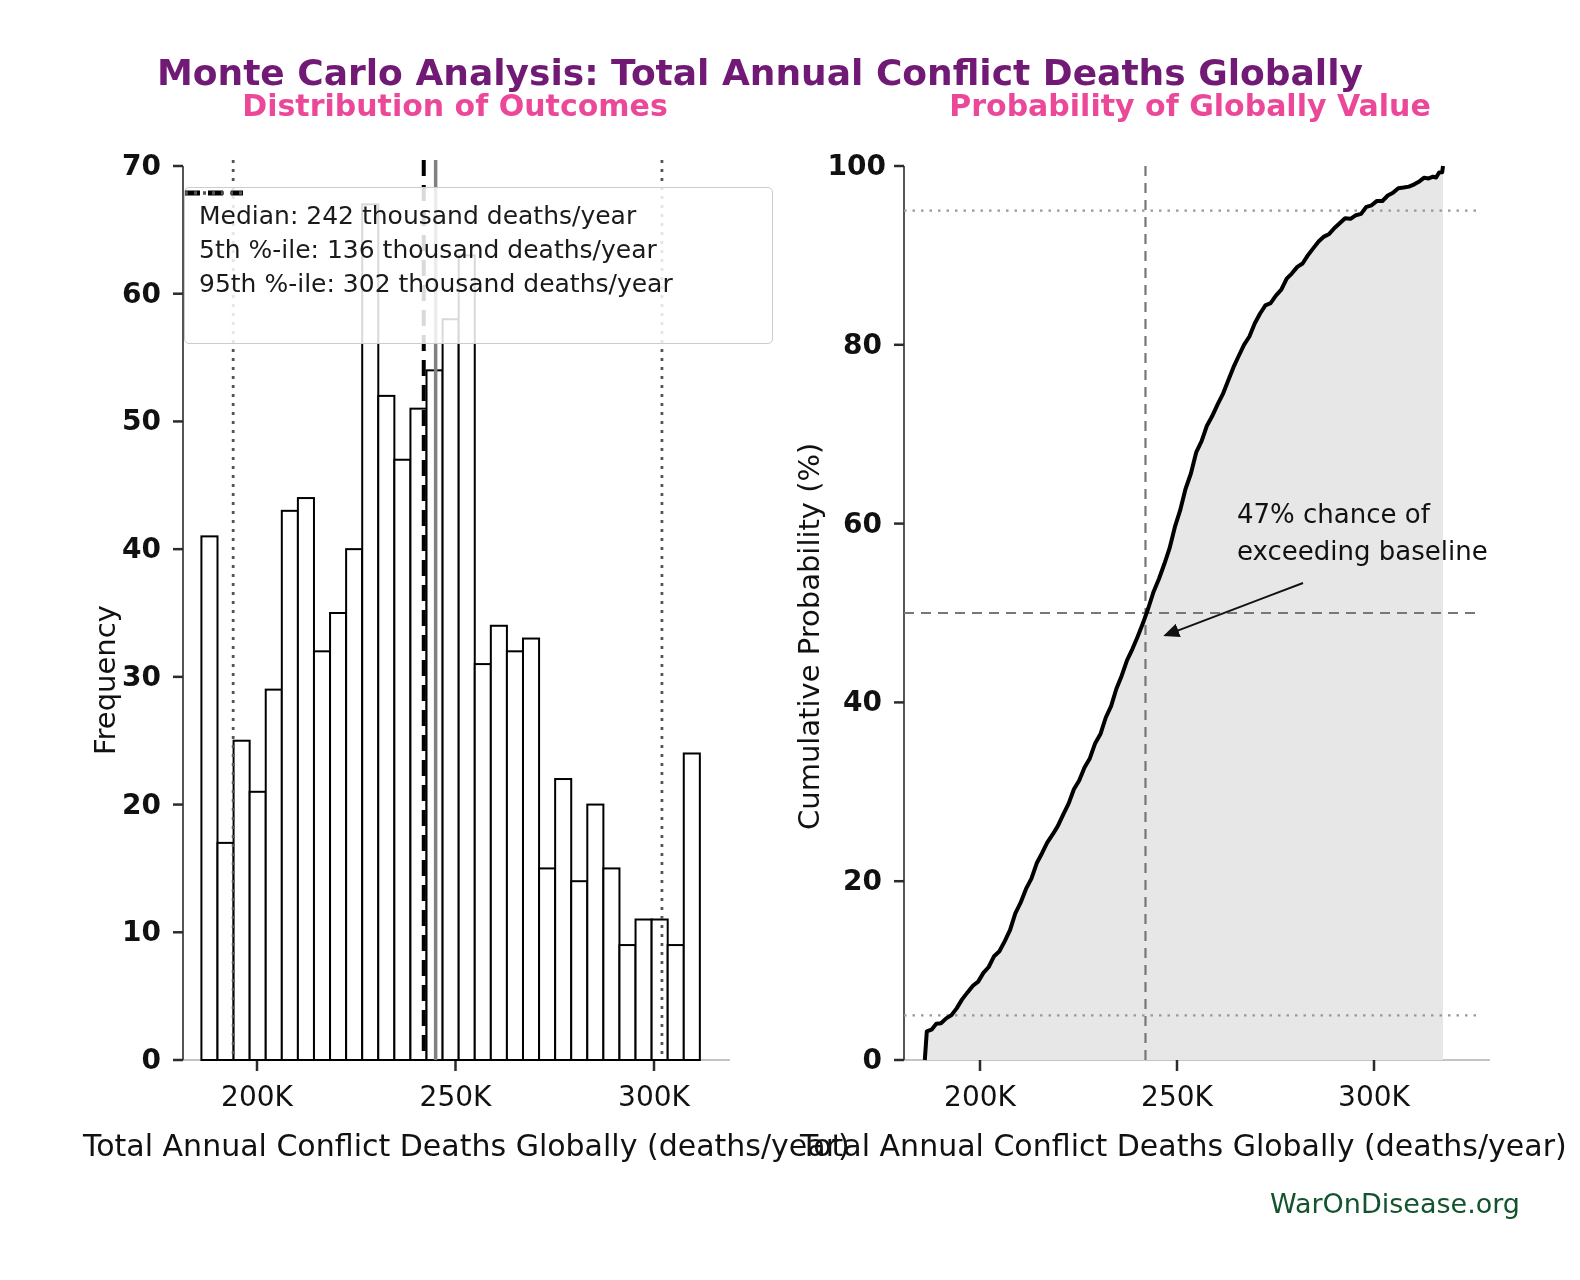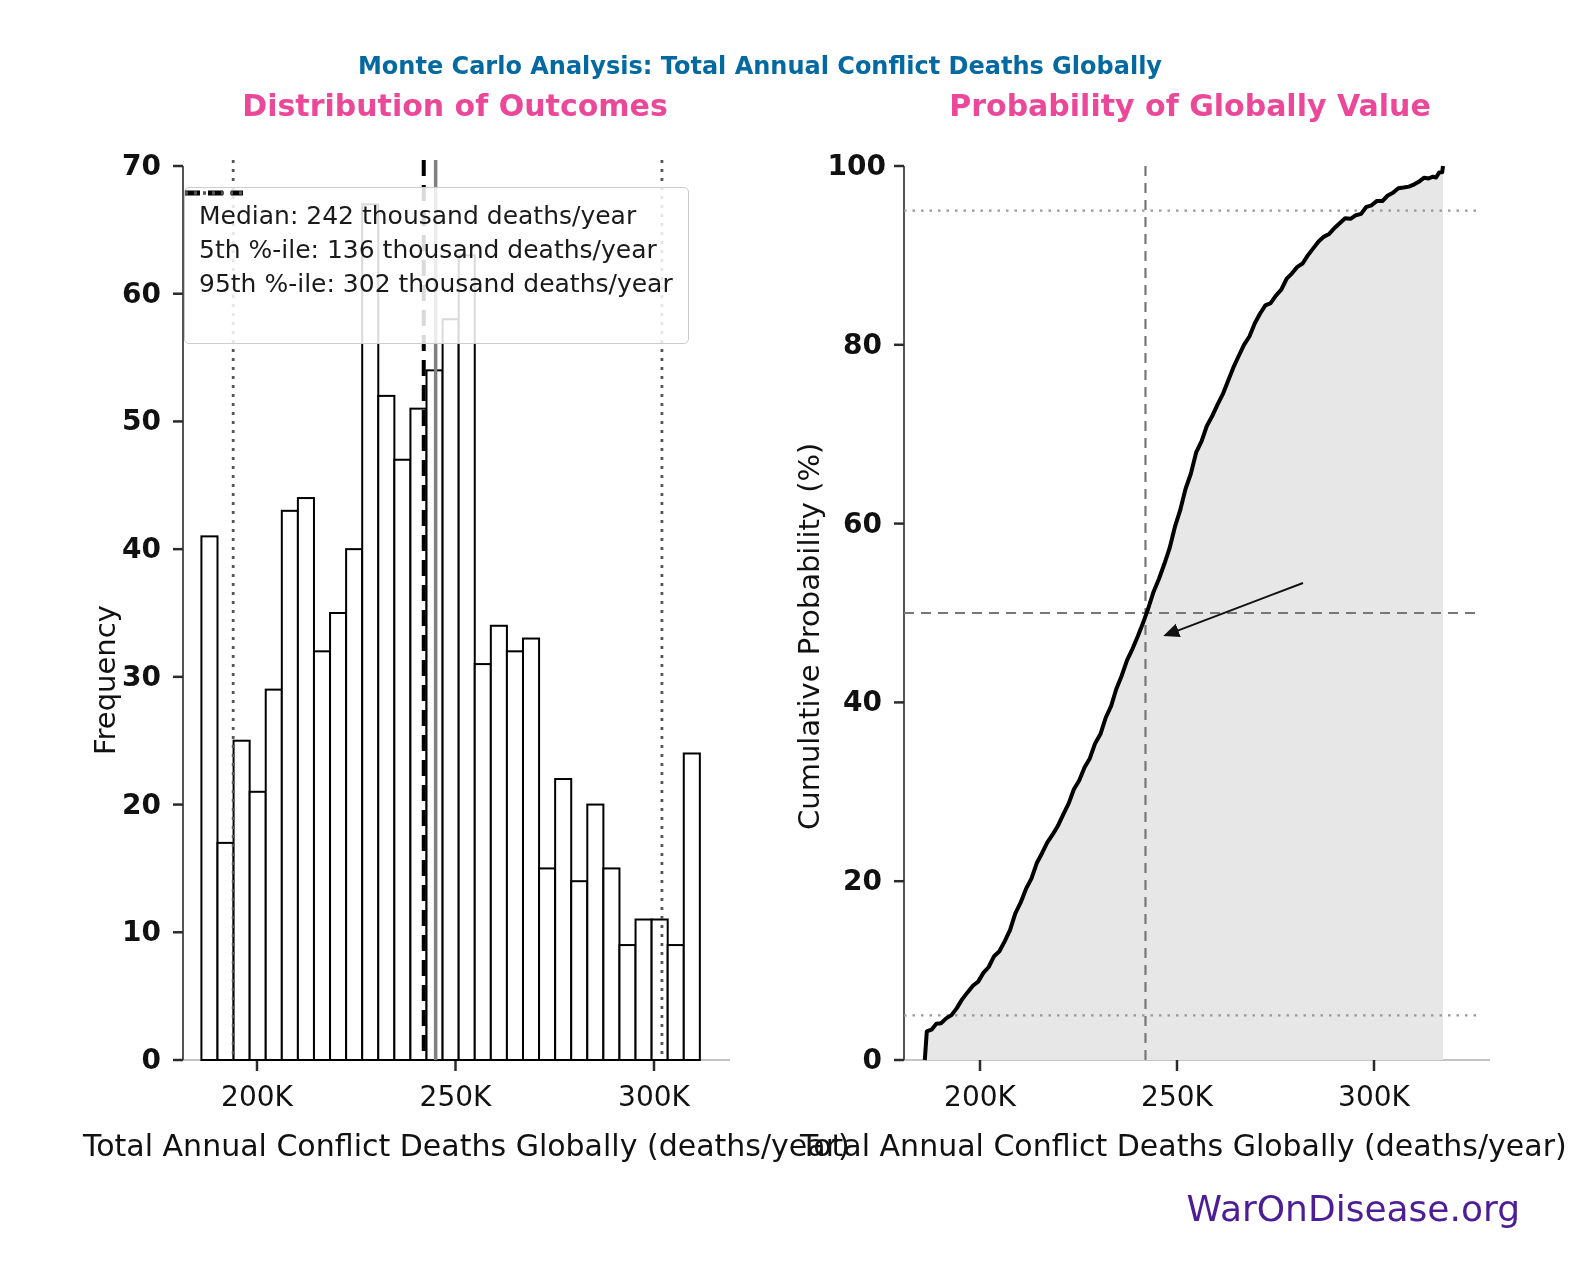--- a/index.html
+++ b/index.html
@@ -1,38 +1,38 @@
 <!DOCTYPE html>
 <html><head>
 <meta charset="utf-8">
 <style>
   html,body{margin:0;padding:0;background:#fff;}
   #canvas{position:relative;width:1580px;height:1280px;background:#ffffff;overflow:hidden;
           font-family:"DejaVu Sans","Liberation Sans",sans-serif;color:#111;}
   .abs{position:absolute;}
-  #main-title{left:0;top:52px;width:1520px;text-align:center;font-size:24px;font-weight:bold;color:#0369a1;}
+  #main-title{left:0;top:52px;width:1520px;text-align:center;font-size:36px;font-weight:bold;color:#701a75;}
   .sub-title{top:88px;font-size:30px;font-weight:bold;color:#ec4899;text-align:center;}
   #sub-title-left{left:105px;width:700px;}
   #sub-title-right{left:870px;width:640px;}
   .ylab{font-size:29px;color:#111;transform:rotate(-90deg);transform-origin:left top;white-space:nowrap;}
   #ylab-left{left:88px;top:755px;}
   #ylab-right{left:792px;top:830px;}
   .xlab{font-size:30px;color:#111;white-space:nowrap;top:1128px;}
   #xlab-left{left:83px;}
   #xlab-right{left:800px;}
   .ticklab{position:absolute;font-size:28px;color:#111;white-space:nowrap;}
   .ytick{text-align:right;width:70px;font-weight:bold;}
   .xtick{text-align:center;width:110px;}
-  #legend{left:184px;top:187px;width:505px;height:157px;background:rgba(255,255,255,0.85);
+  #legend{left:184px;top:187px;width:589px;height:157px;background:rgba(255,255,255,0.85);
           border:1.5px solid #cccccc;border-radius:5px;box-sizing:border-box;padding:10px 14px;}
   .legend-row{display:flex;align-items:center;height:34px;}
   .legend-sample{width:58px;margin-right:16px;flex:0 0 58px;}
   .legend-label{font-size:25px;color:#1a1a1a;white-space:nowrap;}
   #annotation{left:1237px;top:496px;font-size:26px;line-height:37px;color:#111;white-space:nowrap;}
-  #watermark{left:1020px;top:1188px;width:500px;text-align:right;font-size:36px;color:#4c1d95;}
+  #watermark{left:1020px;top:1188px;width:500px;text-align:right;font-size:27px;color:#14532d;}
   svg{position:absolute;left:0;top:0;}
 </style>
 </head>
 <body>
 
 <div id="canvas">
 
   <svg id="plot-svg" width="1580" height="1280">
       <line x1="183" y1="1060" x2="730" y2="1060" stroke="#c4c4c4" stroke-width="2"></line>
       <line x1="183" y1="166" x2="183" y2="1060" stroke="#555555" stroke-width="2"></line>
@@ -132,20 +132,24 @@
       <span class="legend-label">5th %-ile: 136 thousand deaths/year</span>
     </div>
     <div class="legend-row">
       <svg class="legend-sample" width="58" height="10">
         <line x1="0" y1="5" x2="58" y2="5" stroke="#555" stroke-width="3" stroke-dasharray="3 6"></line>
       </svg>
       <span class="legend-label">95th %-ile: 302 thousand deaths/year</span>
     </div>
   </div>
 
+  <div class="abs" id="annotation">
+    <div>47% chance of</div>
+    <div>exceeding baseline</div>
+  </div>
 
   <div class="abs" id="watermark">WarOnDisease.org</div>
 
   <div id="tick-labels">
       <div class="ticklab ytick" style="left: 91px; top: 1043px;">0</div>
       <div class="ticklab ytick" style="left: 91px; top: 915.286px;">10</div>
       <div class="ticklab ytick" style="left: 91px; top: 787.571px;">20</div>
       <div class="ticklab ytick" style="left: 91px; top: 659.857px;">30</div>
       <div class="ticklab ytick" style="left: 91px; top: 532.143px;">40</div>
       <div class="ticklab ytick" style="left: 91px; top: 404.429px;">50</div>

